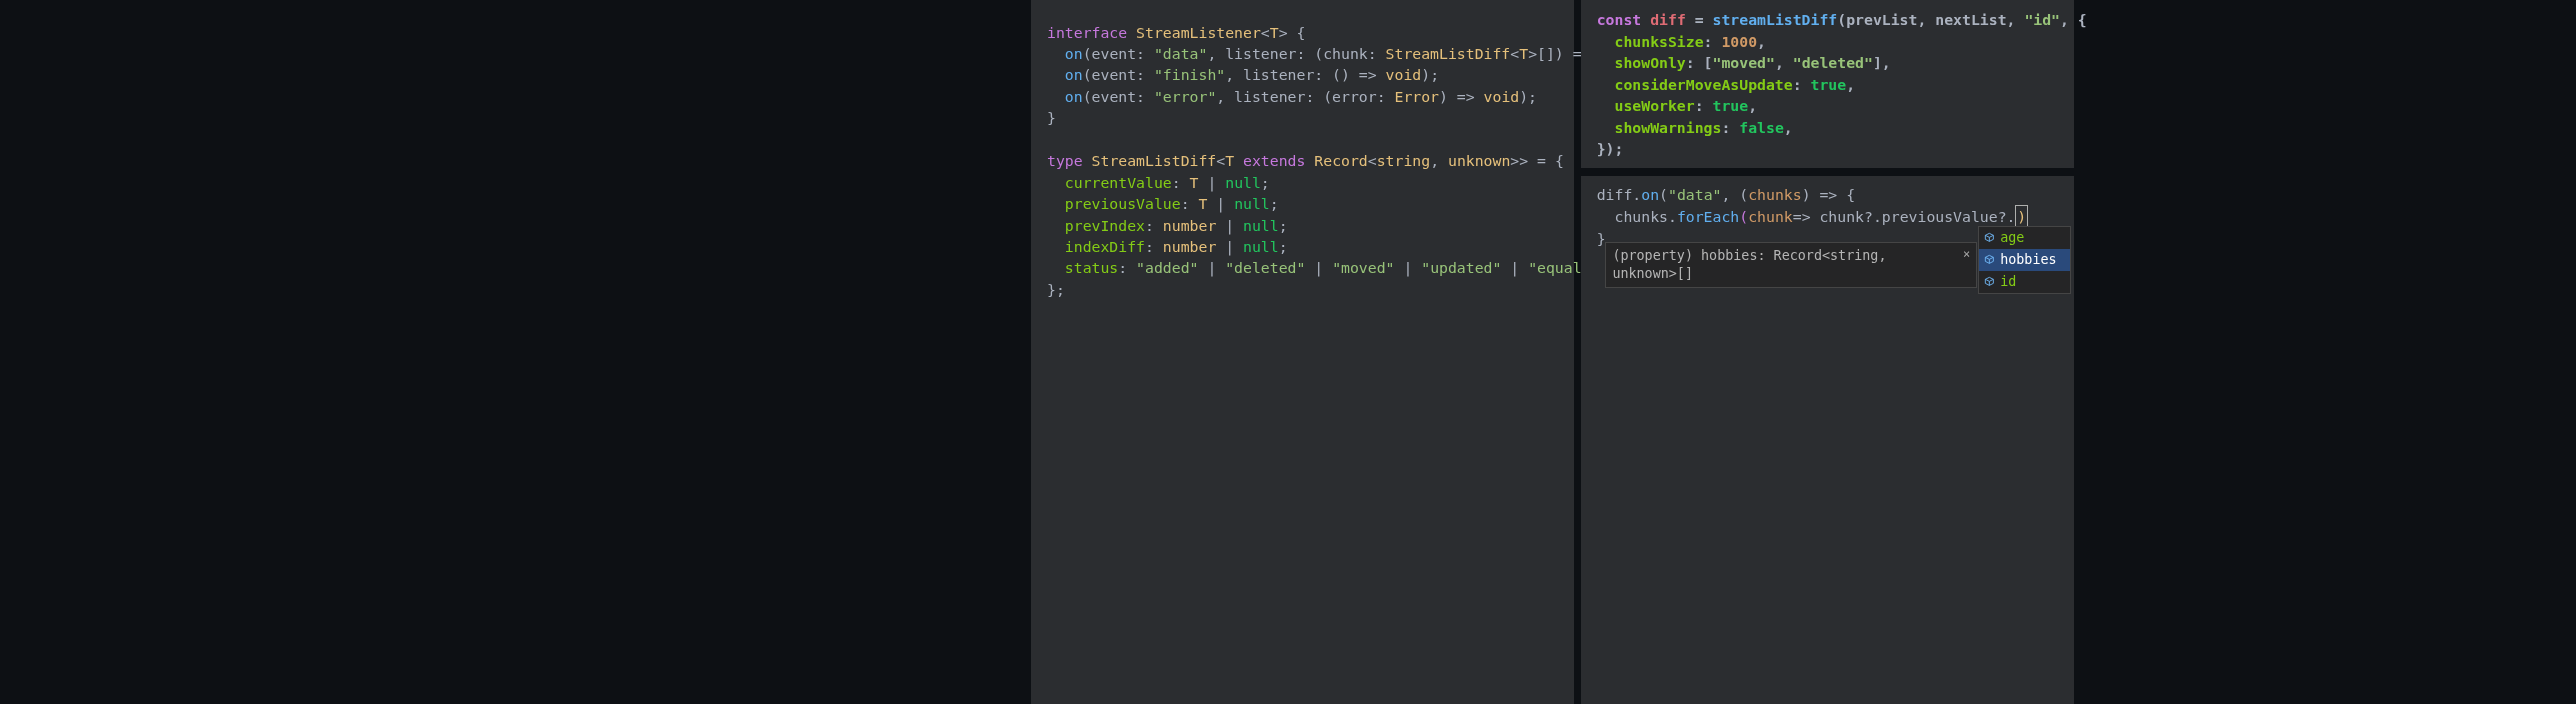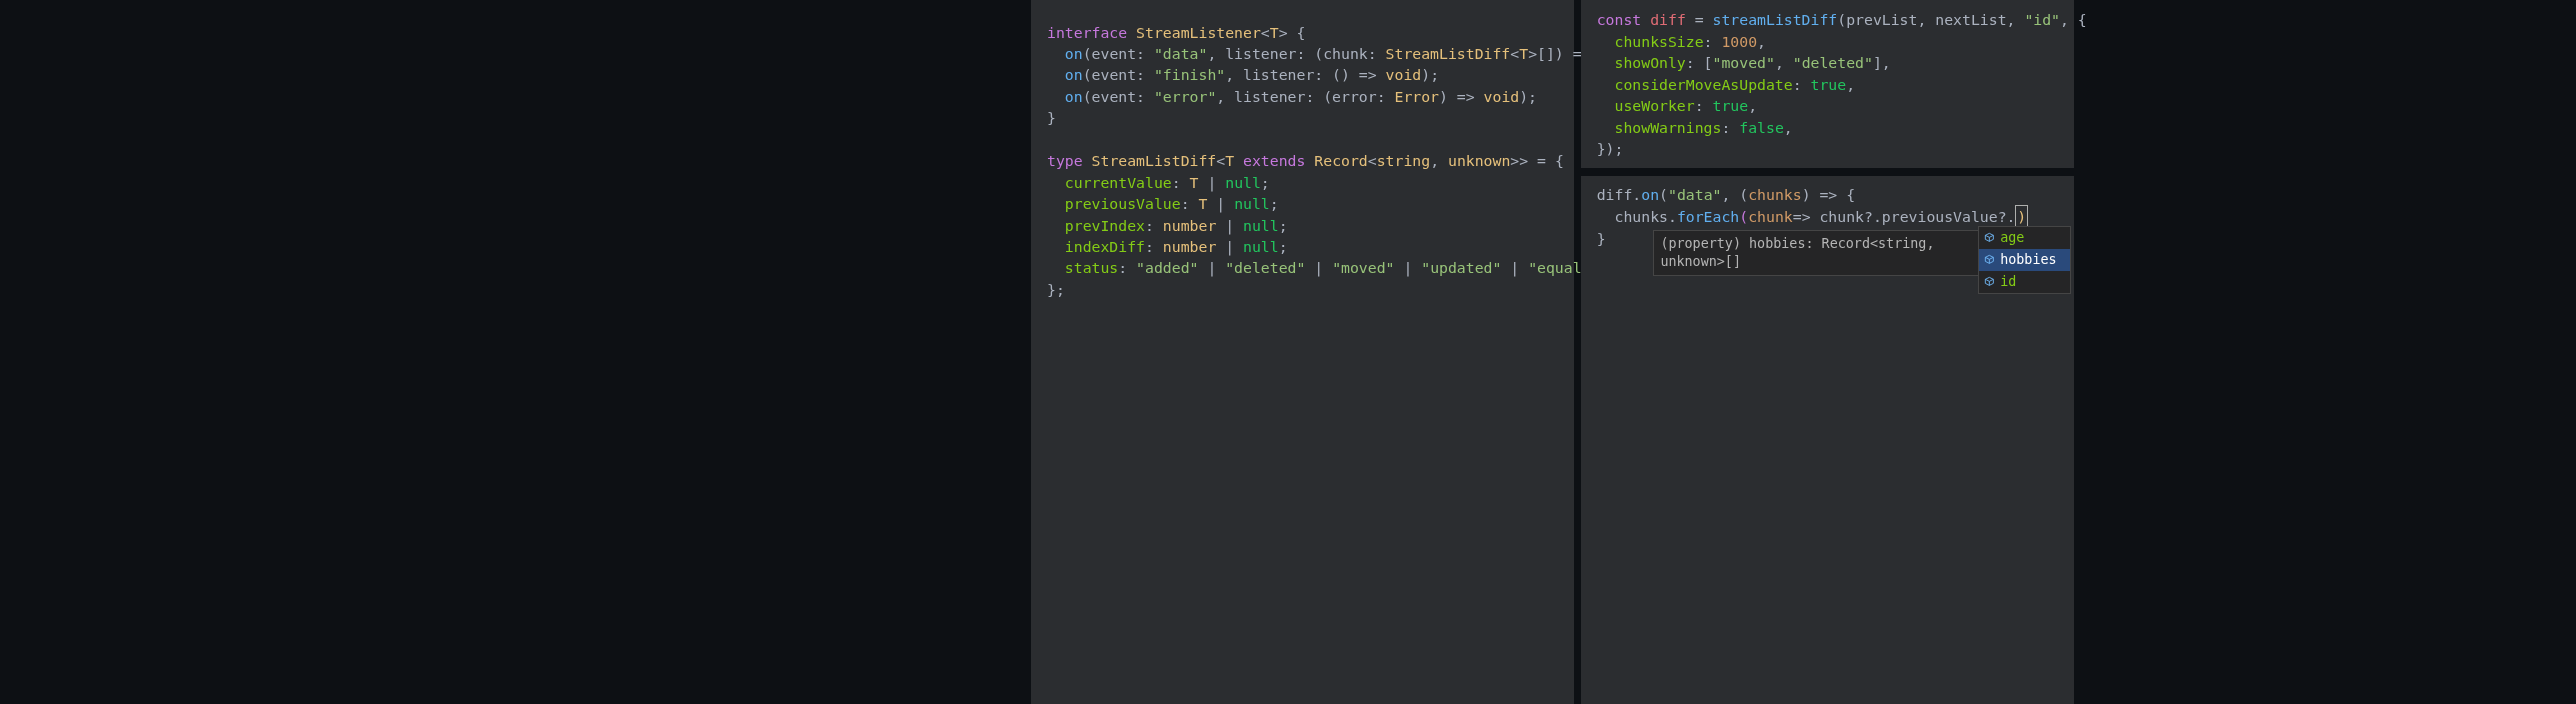--- a/index.html
+++ b/index.html
@@ -30,20 +30,21 @@
     }
     .right-col {
       display: flex;
       flex-direction: column;
       gap: 8px;
       width: 493px;
     }
     .pane-right-top {
       background: #2b2d30;
       padding: 9.4px 5.4px 8px 16px;
+      font-weight: bold;
     }
     .pane-right-bottom {
       background: #2b2d30;
       padding: 8px 0 0 16px;
       flex: 1;
       position: relative;
     }
     .code-line { white-space: pre; }
     .kw { color: #c678dd; }
     .typename { color: #e5c07b; }
@@ -56,29 +57,28 @@
     .attr { color: #84cc16; }
     .num { color: #d19a66; }
     .const { color: #22c55e; }
     .prop { color: #84cc16; }
     .varname { color: #e06c75; }
     .brwrap { color: #c678dd; }
     
     .tooltip {
       position: absolute;
       left: 24px;
-      top: 54px;
+      top: 66px;
       width: 372px;
       background: #252526;
       border: 0.7px solid #454545;
       padding: 4px 20px 4px 6.7px;
       font-size: 13.4px;
       line-height: 1.35;
       color: #b5b5b5;
-      margin-left: 48px;
     }
     .tooltip .close {
       position: absolute;
       right: 5.4px;
       top: 3.4px;
       color: #aaa;
       font-size: 12px;
     }
     .autocomplete {
       position: absolute;

